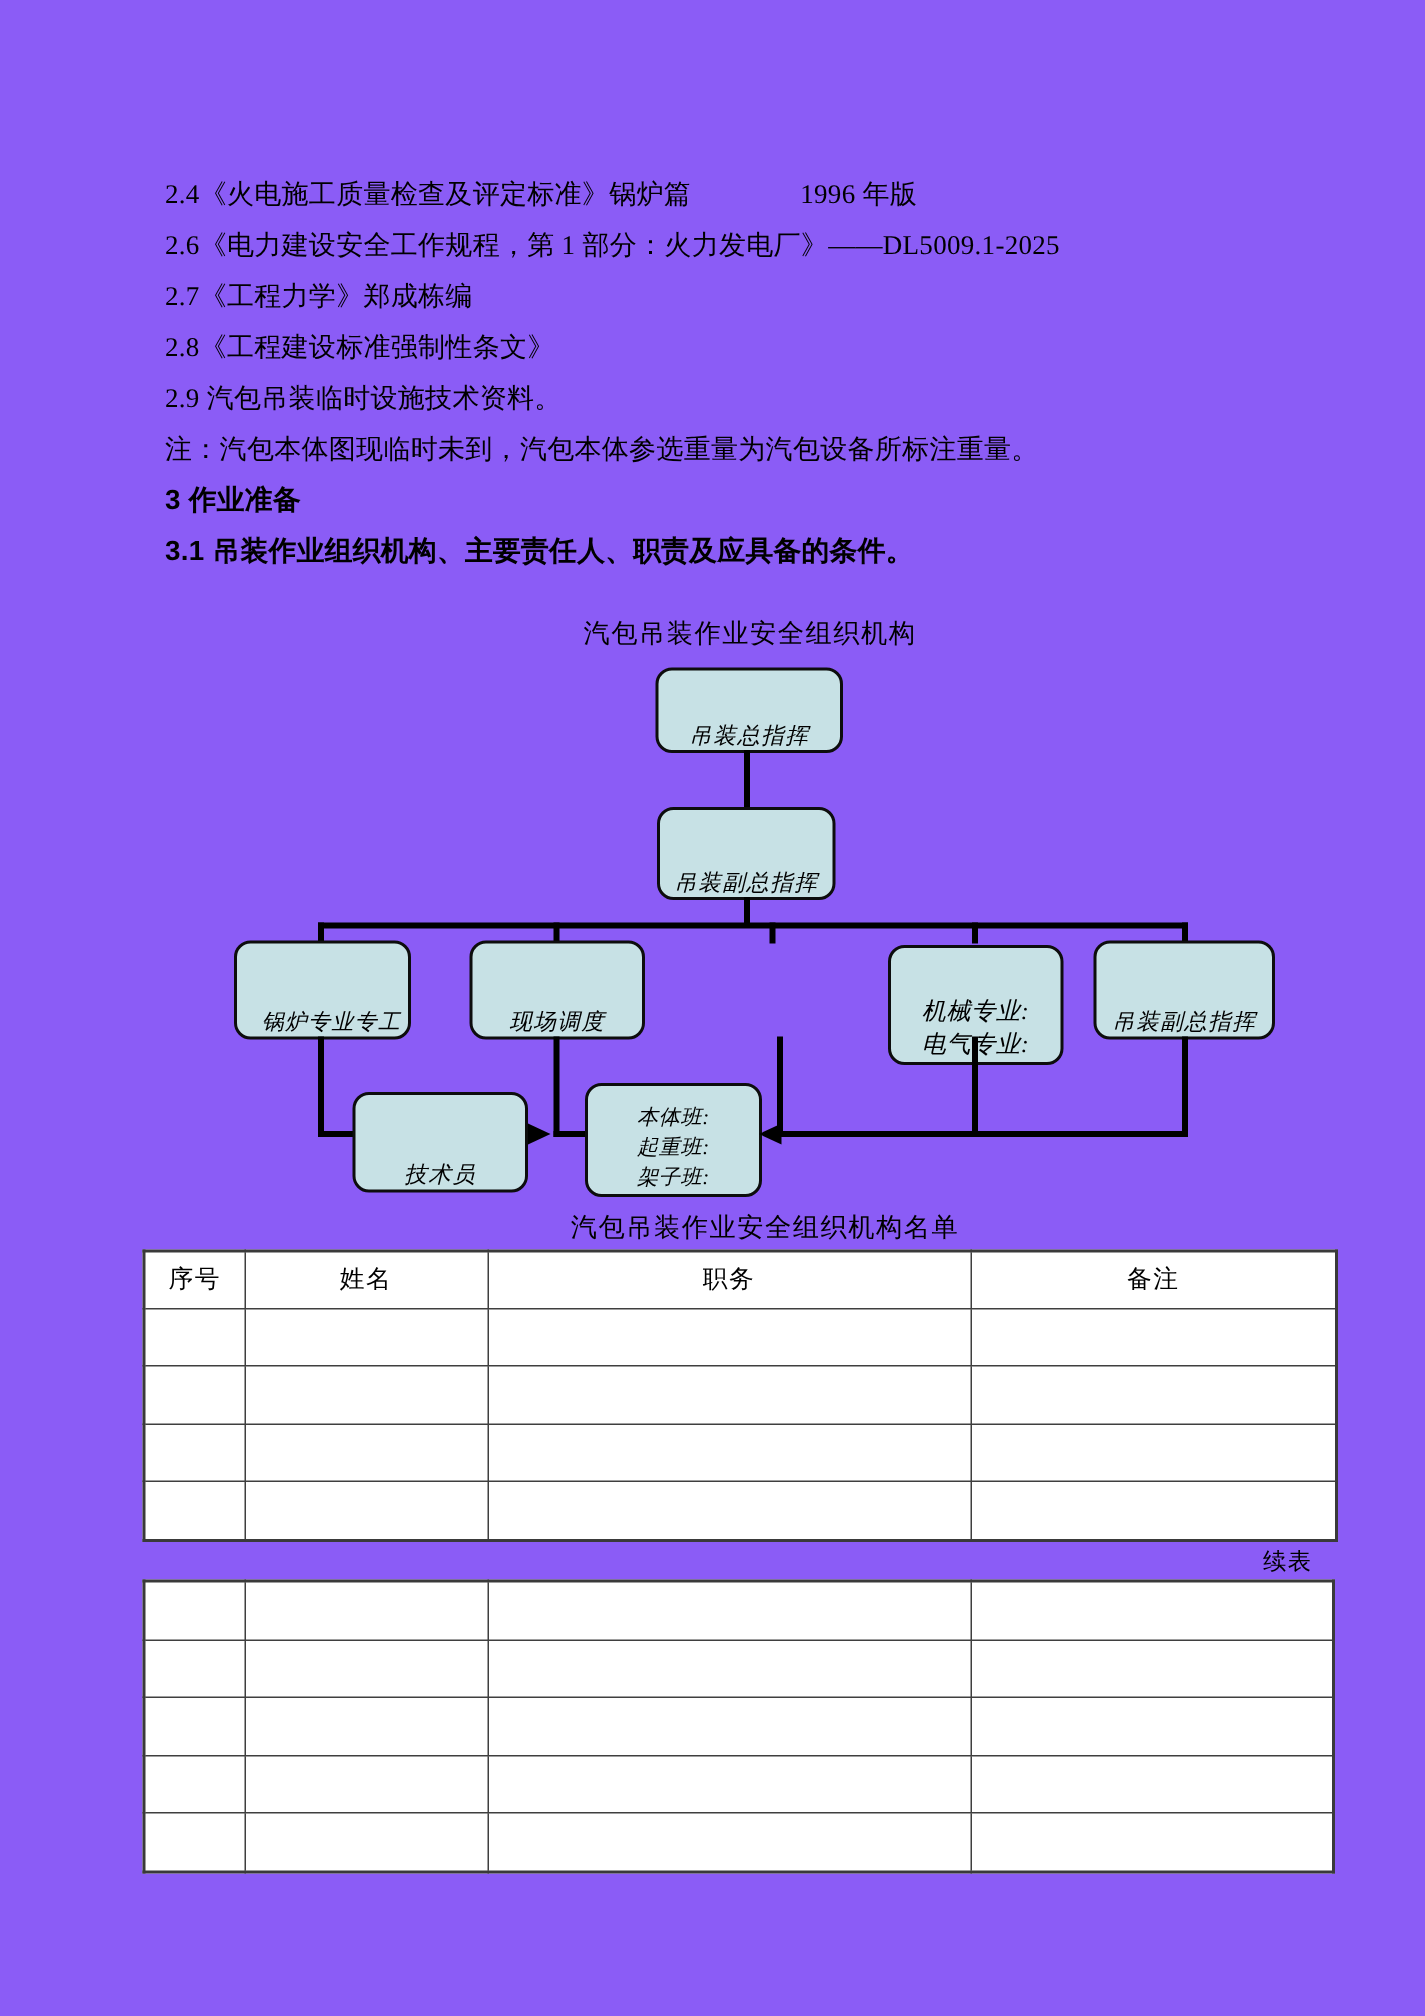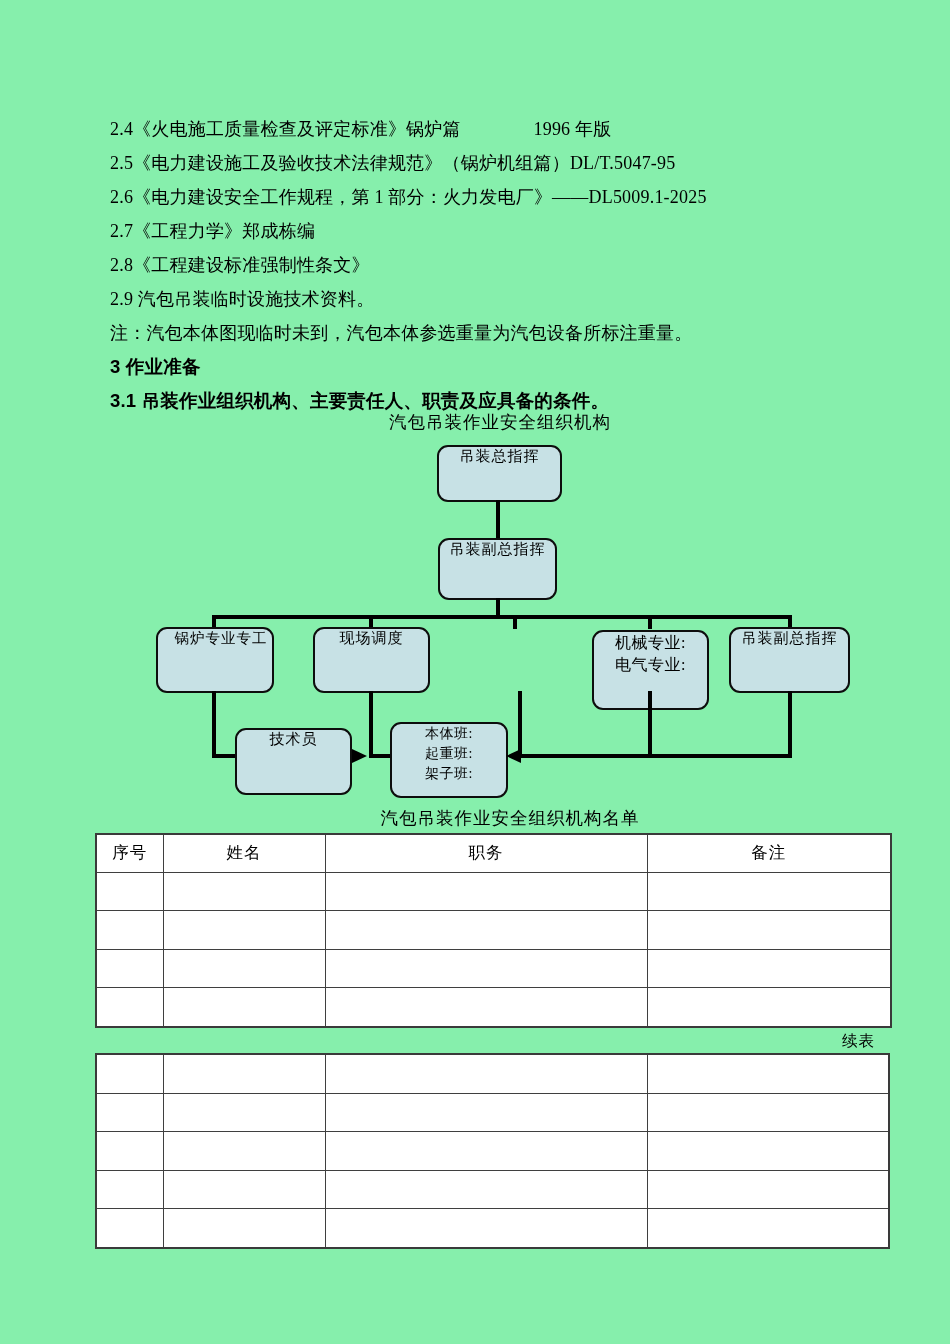--- a/index.html
+++ b/index.html
@@ -1,19 +1,19 @@
 <!DOCTYPE html>
 <html style="--box-fill: #c7e1e5;"><head>
 <meta charset="utf-8">
 <style>
   html,body{margin:0;padding:0;background:#ffffff;}
   .page{
     position:relative;
     width:950px;height:1344px;
-    background:#86efac;
+    background:#8b5cf6;
     overflow:hidden;
     font-family:"Liberation Serif","DejaVu Serif",serif;
     color:#000;
   }
   
   .body-text{
     position:absolute;left:110px;top:112px;width:790px;
   }
   .body-text p{
     margin:0;padding:0;
@@ -32,24 +32,25 @@
   }
   .chart-caption{
     position:absolute;left:60px;top:806px;width:900px;
     text-align:center;font-size:17.5px;letter-spacing:1px;
   }
   .obox{
     position:absolute;
     background:var(--box-fill,#c7e1e5);
     border:2px solid #0d0d0d;
     border-radius:11px;
-    display:flex;align-items:flex-start;justify-content:center;
+    display:flex;align-items:flex-end;justify-content:center;
     font-size:15px;letter-spacing:1px;
     box-sizing:border-box;
     text-align:center;
+    font-style:italic;
   }
   .obox .multiline{
     display:inline-block;text-align:left;
     letter-spacing:0.5px;
   }
   .cline{position:absolute;background:#000;}
   .arrow-right{
     position:absolute;width:0;height:0;
     border-top:7px solid transparent;border-bottom:7px solid transparent;
     border-left:15px solid #000;
@@ -86,21 +87,20 @@
     text-align:right;font-size:15.5px;letter-spacing:1px;
   }
 </style>
 </head>
 <body>
 
 <div class="page">
 
   <div class="body-text">
     <p>2.4《火电施工质量检查及评定标准》锅炉篇　　　　1996 年版</p>
-    <p>2.5《电力建设施工及验收技术法律规范》（锅炉机组篇）DL/T.5047-95</p>
     <p>2.6《电力建设安全工作规程，第 1 部分：火力发电厂》——DL5009.1-2025</p>
     <p>2.7《工程力学》郑成栋编</p>
     <p>2.8《工程建设标准强制性条文》</p>
     <p>2.9 汽包吊装临时设施技术资料。</p>
     <p>注：汽包本体图现临时未到，汽包本体参选重量为汽包设备所标注重量。</p>
     <p class="h-bold">3 作业准备</p>
     <p class="h-bold">3.1 吊装作业组织机构、主要责任人、职责及应具备的条件。</p>
   </div>
 
   <div class="chart-title">汽包吊装作业安全组织机构</div>

